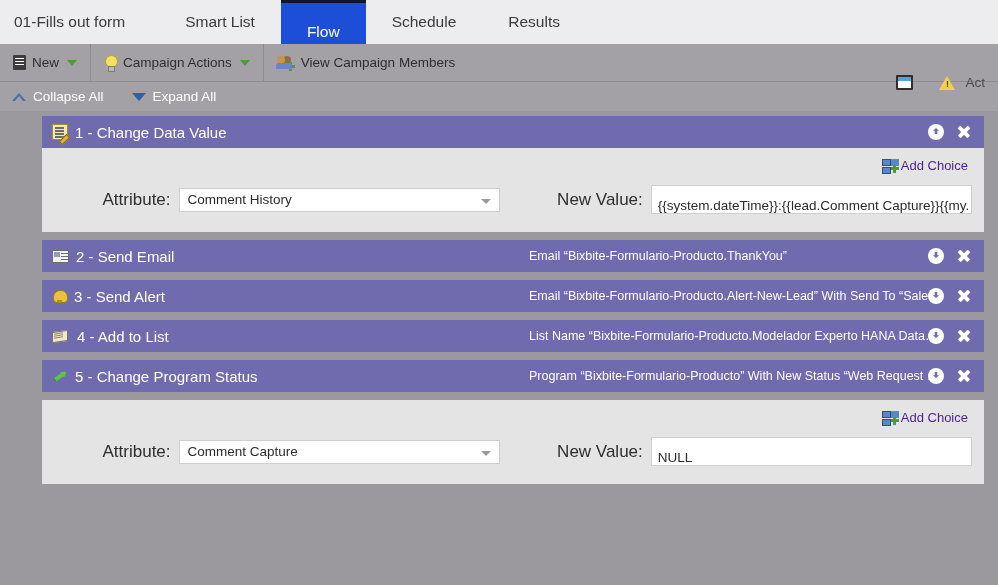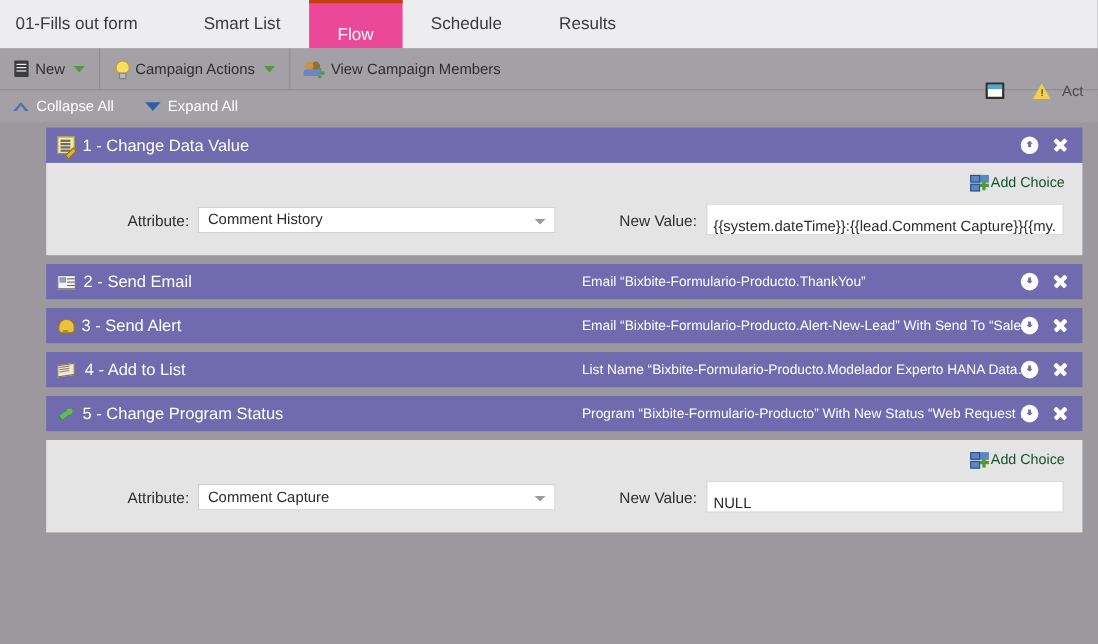--- a/index.html
+++ b/index.html
@@ -24,23 +24,23 @@
     align-items: center;
     padding: 0 26px;
     font-size: 15.5px;
     color: #3a3a3a;
     cursor: pointer;
     position: relative;
     white-space: nowrap;
   }
   .tab:first-child { padding-left: 14px; padding-right: 34px; }
   .tab.active {
-    background: #ec4899;
+    background: #1d4ed8;
     color: #ffffff;
-    border-top: 3px solid #c2410c;
+    border-top: 3px solid #0f172a;
     padding-top: 16px;
   }
 
   
   .toolbar {
     height: 38px;
     background: #a3a1a6;
     display: flex;
     align-items: center;
     border-bottom: 1px solid #8e8c91;
@@ -256,28 +256,28 @@
     padding: 10px 12px 18px 12px;
   }
   .addchoice-row {
     display: flex;
     justify-content: flex-end;
     padding-right: 4px;
     margin-bottom: 12px;
   }
   .addchoice {
     display: flex; align-items: center; gap: 3px;
-    font-size: 13px; color: #14532d; cursor: pointer;
+    font-size: 13px; color: #4c1d95; cursor: pointer;
   }
   .field-row {
     display: flex;
     align-items: center;
   }
   .fld-label {
-    font-size: 14px; color: #2e2e2e;
+    font-size: 17px; color: #2e2e2e;
     text-align: right;
     white-space: nowrap;
     margin-right: 8px;
   }
   .select-box {
     width: 325px; height: 24px;
     background: #ffffff;
     border: 1px solid #cfcfcf;
     display: flex; align-items: center;
     padding: 0 8px;

